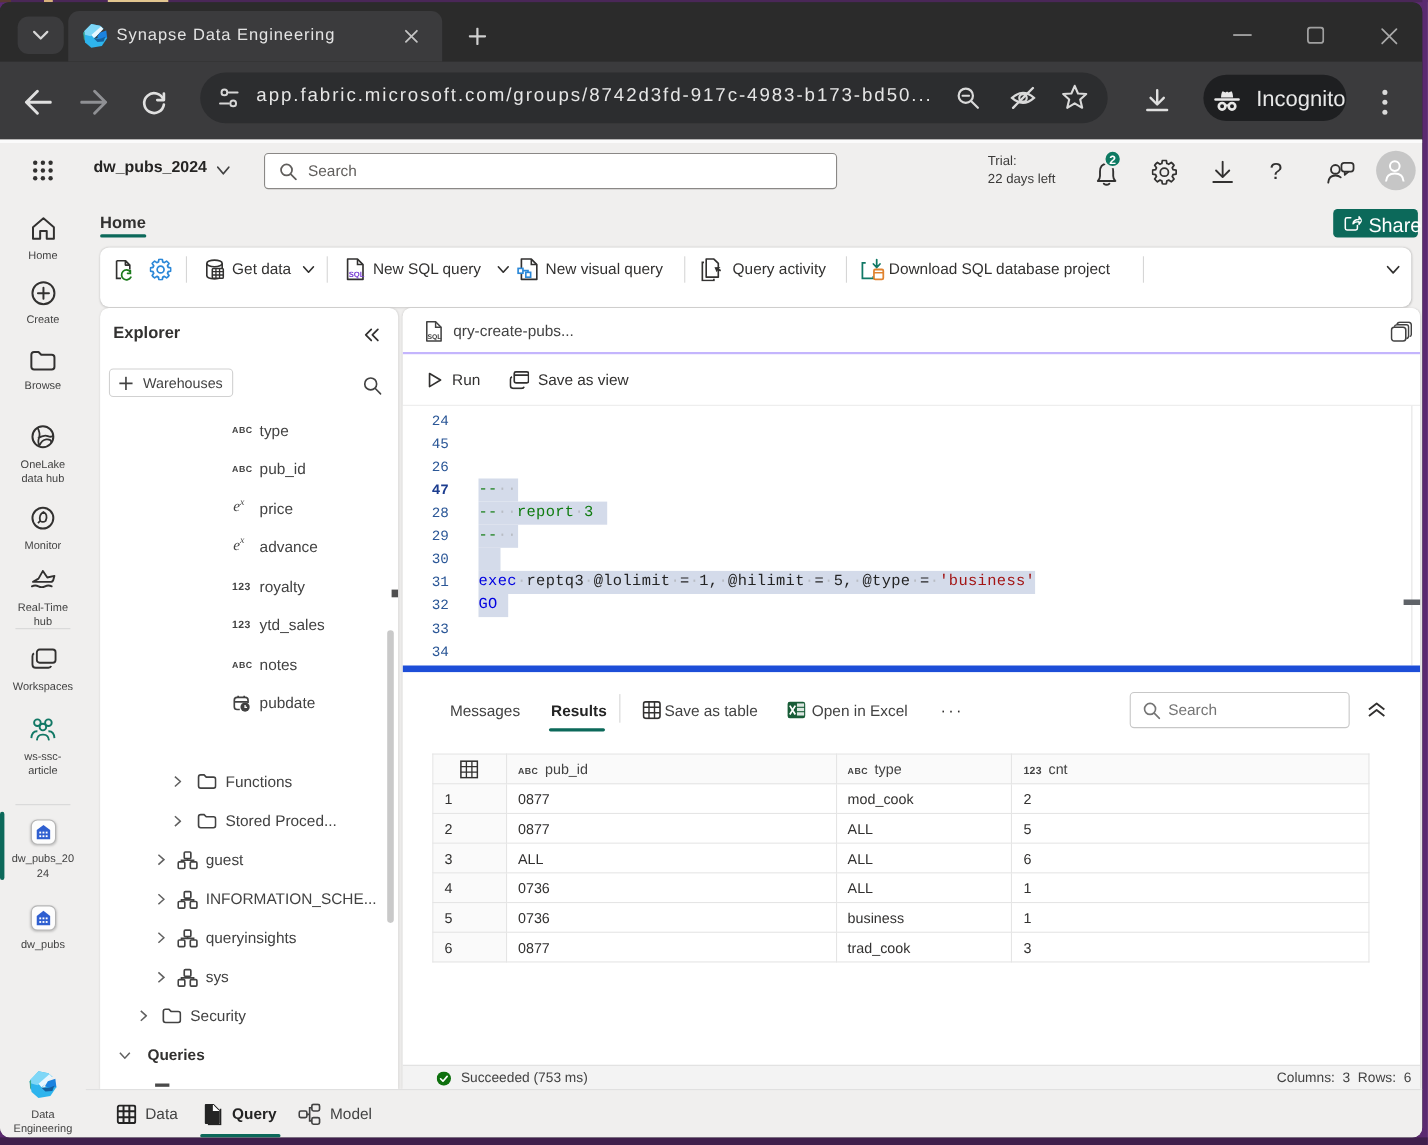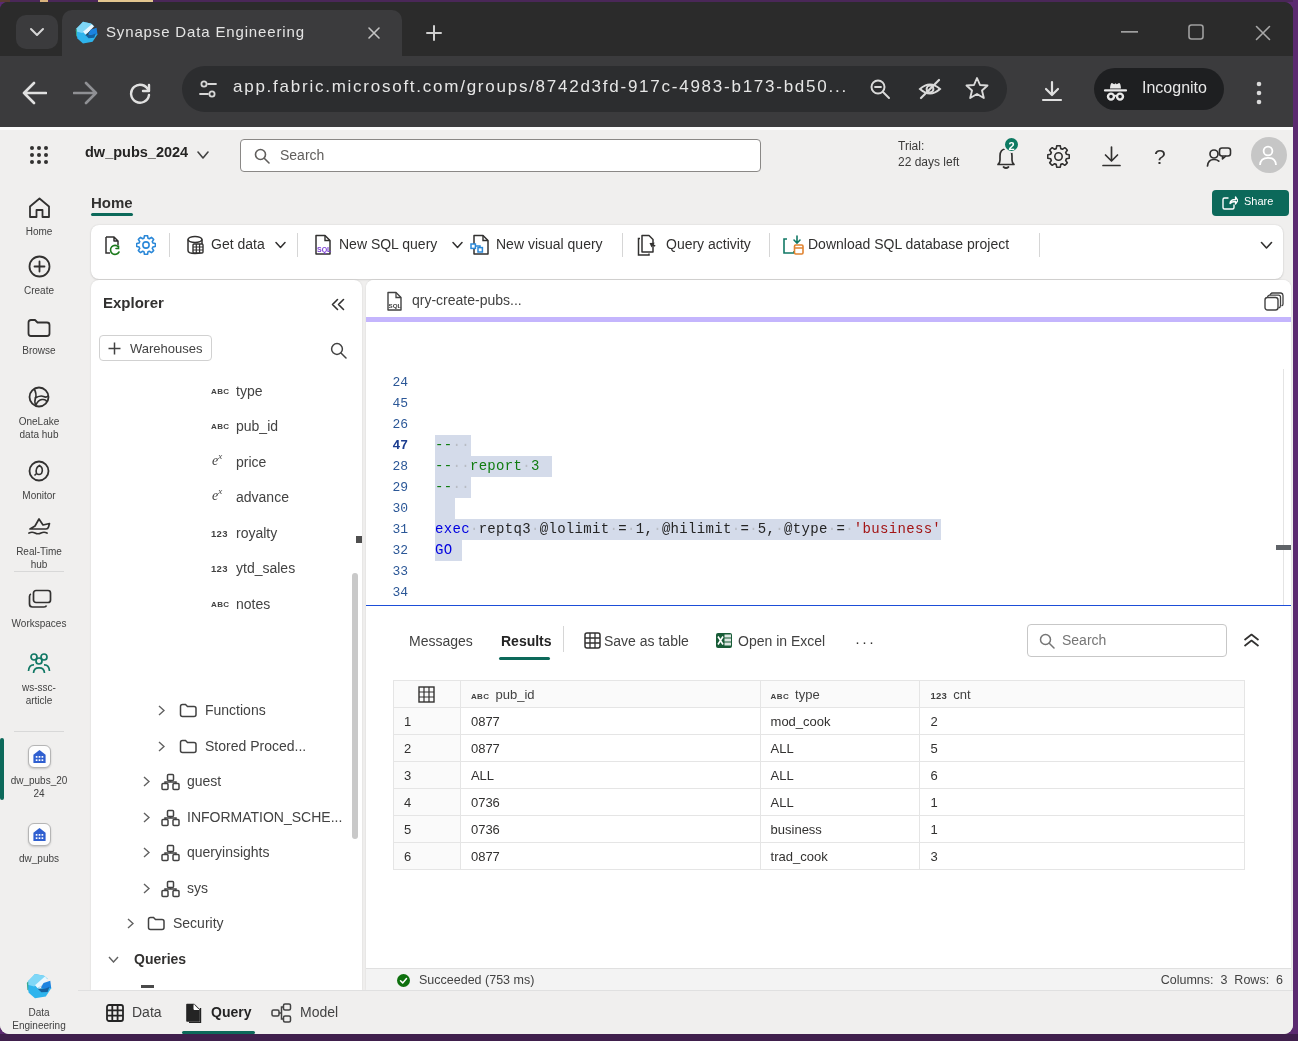--- a/index.html
+++ b/index.html
@@ -18,75 +18,75 @@
 #tabstrip { left:0; top:0; width:100%; height:66px; background:#2b2b2b; }
 #tabsearch { left:16px; top:13px; width:42px; height:34px; background:#3b3b3d; border-radius:10px; color:#d6d6d6; }
 #tab { left:62px; top:8px; width:340px; height:46px; background:#3b3b3d; border-radius:10px 10px 0 0; color:#e8e8e8; }
 #tab .title { position:absolute; left:44px; top:13px; font-size:15px; color:#e4e4e4; letter-spacing:.85px; }
 #newtab { left:420px; top:17px; width:28px; height:28px; color:#d0d0d0; }
 
 #toolbar { left:0; top:54px; width:100%; height:73px; background:#3b3b3d; }
 #urlpill { left:182px; top:10px; width:825px; height:46px; background:#2c2d2f; border-radius:23px; }
 #urltext { position:absolute; left:51px; top:11px; font-size:17px; color:#e6e6e6; white-space:nowrap; letter-spacing:1.75px; }
 #incog { left:1094px; top:12px; width:130px; height:42px; background:#1e1f21; border-radius:21px; color:#e8e8e8; }
-#incog span { position:absolute; left:48px; top:11px; font-size:16px; }
+#incog span { position:absolute; left:48px; top:11px; font-size:20px; }
 
 #app { left:0; top:125px; width:1293px; height:907px; background:#f0efee; }
 #fabTop { left:0; top:0; width:100%; height:55px; background:#f0efee; }
 #wsname { left:85px; top:17px; font-size:14.5px; font-weight:600; color:#252423; }
 #fabSearch { left:240px; top:12px; width:521px; height:33px; background:#fff; border:1px solid #8a8886; border-radius:4px; }
 #fabSearch span { position:absolute; left:39px; top:7px; font-size:14px; color:#605e5c; }
 #trial { left:898px; top:12px; font-size:12px; color:#3b3a39; line-height:15.5px; }
 #avatar { left:1251px; top:10px; width:36px; height:36px; border-radius:50%; background:#c6c6c6; overflow:hidden; }
 
 #rail { left:0; top:55px; width:78px; height:852px; background:#f0efee; }
 .railItem { position:absolute; width:78px; text-align:center; color:#424242; }
 .railItem .lbl { font-size:10px; line-height:12.5px; color:#424242; margin-top:3px; }
 .railIcon { display:inline-block; }
 .railSep { position:absolute; left:14px; width:50px; height:1px; background:#d8d8d8; }
 #railSel { position:absolute; left:0; width:4px; height:62px; background:#0c695a; border-radius:2px; }
 
 #content { left:78px; top:55px; width:1215px; height:808px; background:#f0efee; }
 #homeLbl { left:13px; top:12px; font-size:15px; font-weight:700; color:#323130; }
 #homeUnder { left:13px; top:31px; width:42px; height:3px; background:#0c695a; border-radius:2px; }
 #shareBtn { left:1134px; top:8px; width:77px; height:26px; background:#0c695a; border-radius:4px; color:#fff; }
-#shareBtn span { position:absolute; left:32px; top:5px; font-size:11px; }
+#shareBtn span { position:absolute; left:32px; top:5px; font-size:18px; }
 #ribbon { left:13px; top:43px; width:1192px; height:54px; background:#fff; border-radius:8px; box-shadow:0 0 2px rgba(0,0,0,.12), 0 1px 2px rgba(0,0,0,.10); }
 .rbItem { position:absolute; top:0; height:40px; font-size:14px; color:#323130; }
 .rbItem .t { position:absolute; top:11px; left:26px; white-space:nowrap; }
 .rbSep { position:absolute; top:8px; width:1px; height:24px; background:#d6d6d6; }
 
 #explorer { left:13px; top:98px; width:271px; height:710px; background:#fff; border-radius:8px 8px 0 0; box-shadow:0 0 2px rgba(0,0,0,.12); overflow:hidden; }
 #explorer h3 { position:absolute; left:12px; top:14px; font-size:15px; font-weight:700; color:#323130; }
 #whBtn { left:8px; top:55px; width:113px; height:26px; border:1px solid #d1d1d1; border-radius:4px; background:#fff; }
 #whBtn span { position:absolute; left:30px; top:5px; font-size:13px; color:#424242; }
 .treeRow { position:absolute; left:0; width:100%; height:35px; }
 .treeRow .txt { position:absolute; top:9px; font-size:14px; color:#424242; white-space:nowrap; }
 .chev { position:absolute; color:#616161; }
 #expScroll { position:absolute; left:261px; top:293px; width:6px; height:266px; background:#c9c9c9; border-radius:3px; }
 
 #main { left:288px; top:98px; width:925px; height:710px; background:#fff; border-radius:8px 8px 0 0; box-shadow:0 0 2px rgba(0,0,0,.12); overflow:hidden; }
-#qtabs { left:0; top:0; width:100%; height:42px; border-bottom:5px solid #c4b5fd; background:#fff; }
+#qtabs { left:0; top:0; width:100%; height:42px; border-bottom:2px solid #c4b5fd; background:#fff; }
 #qtab1 { position:absolute; left:12px; top:0; height:42px; }
 #qtab1 span { position:absolute; left:34px; top:12px; font-size:14px; color:#424242; white-space:nowrap; }
 #qtab2 { position:absolute; left:192px; top:0; width:212px; height:42px; background:#ececec; border-radius:8px 8px 0 0; }
 #qtab2 span { position:absolute; left:39px; top:11px; font-size:14px; font-weight:700; color:#242424; white-space:nowrap; }
 #runrow { left:0; top:42px; width:100%; height:47px; border-bottom:1px solid #ebebeb; }
 #runrow .t { position:absolute; top:15px; font-size:14px; color:#323130; }
 
 #editor { left:0; top:89px; width:100%; height:236px; background:#fff; font-family:"Liberation Mono", monospace; font-size:14px; }
 .cl { position:absolute; left:69px; height:21px; line-height:21px; white-space:pre; color:#242424; letter-spacing:.32px; }
 .lnum { position:absolute; left:18px; width:24px; text-align:right; color:#2b5797; height:21px; line-height:21px; font-size:13px; }
 .sel { position:absolute; left:69px; background:#d4dbea; height:21px; }
 .ws { color:#b8bcc4; }
 .cmt { color:#107c10; }
 .kw { color:#0000e0; }
 .str { color:#a31515; }
 
-#results { left:0; top:325px; width:100%; height:363px; background:#fff; border-top:1px solid #1d4ed8; }
+#results { left:0; top:325px; width:100%; height:363px; background:#fff; border-top:6px solid #1d4ed8; }
 .resTab { position:absolute; top:27px; font-size:14px; color:#424242; }
 #resUnder { position:absolute; left:133px; top:51px; width:51px; height:3px; background:#0c695a; border-radius:2px; }
 #resSearch { position:absolute; left:661px; top:18px; width:200px; height:33px; border:1px solid #c7c7c7; border-radius:4px; background:#fff; }
 #resSearch span { position:absolute; left:34px; top:7px; font-size:14px; color:#757575; }
 
 #grid { position:absolute; left:27px; top:74px; width:852px; border-collapse:collapse; font-size:13px; color:#323130; }
 #grid td, #grid th { border:1px solid #e5e5e5; height:27px; padding:0 0 0 10px; text-align:left; font-weight:400; }
 #grid th { background:#fafafa; color:#424242; }
 #grid .rn { background:#fafafa; }
 
@@ -443,20 +443,28 @@
             <span class="txt" style="left:145px">royalty</span>
           </div>
         <div class="treeRow" style="top:271px">
             <span class="abs" style="left:120px;top:12px;font-size:9.5px;font-weight:700;letter-spacing:.3px;color:#424242">123</span>
             <span class="txt" style="left:145px">ytd_sales</span>
           </div>
         <div class="treeRow" style="top:307px">
             <span class="abs" style="left:120px;top:13px;font-size:8px;font-weight:700;letter-spacing:.4px;color:#424242">ABC</span>
             <span class="txt" style="left:145px">notes</span>
           </div>
+        <div class="treeRow" style="top:342px">
+            <svg class="abs" style="left:120px;top:9px" width="17" height="17" viewBox="0 0 17 17">
+              <path d="M2 5.5 Q2 3 4.5 3 L12 3 Q14.5 3 14.5 5.5 L14.5 8 M2 5.5 L2 11.5 Q2 14 4.5 14 L7 14 M2 7 L14.5 7 M5.5 3 L5.5 1.5 M11 3 L11 1.5" fill="none" stroke="#424242" stroke-width="1.5"></path>
+              <circle cx="11.8" cy="11.8" r="4.2" fill="#424242"></circle>
+              <path d="M11.8 9.8 L11.8 12 L13.6 12" stroke="#fff" stroke-width="1.2" fill="none"></path>
+            </svg>
+            <span class="txt" style="left:145px">pubdate</span>
+          </div>
         <div class="treeRow" style="top:413px">
             <svg class="chev" style="left:67px;top:12px" width="7" height="11" viewBox="0 0 7 11">
               <path d="M1 1 L6 5.5 L1 10" fill="none" stroke="#616161" stroke-width="1.4"></path>
             </svg>
             <svg class="abs" style="left:88px;top:10px" width="18" height="15" viewBox="0 0 18 15">
               <path d="M1.5 3.5 Q1.5 1.5 3.5 1.5 L6.5 1.5 L8.5 3.5 L15 3.5 Q17 3.5 17 5.5 L17 11.5 Q17 13.5 15 13.5 L3.5 13.5 Q1.5 13.5 1.5 11.5 Z" fill="none" stroke="#424242" stroke-width="1.5"></path>
             </svg>
             <span class="txt" style="left:114px">Functions</span>
           </div>
         <div class="treeRow" style="top:449px">
@@ -551,20 +559,32 @@
                 <path d="M11 1.5 L11 6.5 L16 6.5" fill="none" stroke="#424242" stroke-width="1.3"></path>
                 <text x="3.6" y="17" font-size="6.2" font-weight="700" fill="#424242" font-family="Liberation Sans">SQL</text>
               </svg>
               <span>qry-create-pubs...</span>
             </div>
           <svg class="abs" style="left:898px;top:12px" width="20" height="19" viewBox="0 0 20 19">
               <path d="M6 3 Q6.5 1 8.5 1 L17 1 Q19 1.5 19 3.5 L19 12 Q19 13.5 17.5 14" fill="none" stroke="#424242" stroke-width="1.3"></path>
               <path d="M3.5 5 Q4 3.2 6 3.2 L14.5 3.2 Q16.5 3.2 16.5 5.2 L16.5 13.5 Q16.5 15.5 14.5 15.8" fill="none" stroke="#424242" stroke-width="1.3"></path>
               <rect x="1" y="5.5" width="13" height="12.5" rx="2.5" fill="#fff" stroke="#424242" stroke-width="1.4"></rect>
             </svg>
+        </div>
+        <div id="runrow" class="abs">
+          <svg class="abs" style="left:23px;top:16px" width="13" height="15" viewBox="0 0 13 15">
+              <path d="M1.5 1.5 L11.5 7.5 L1.5 13.5 Z" fill="none" stroke="#323130" stroke-width="1.5" stroke-linejoin="round"></path>
+            </svg>
+          <span class="t" style="left:45px">Run</span>
+          <svg class="abs" style="left:97px;top:15px" width="18" height="17" viewBox="0 0 18 17">
+              <rect x="4.5" y="1" width="13" height="10" rx="1.5" fill="none" stroke="#323130" stroke-width="1.5"></rect>
+              <path d="M4.5 4 L17.5 4" stroke="#323130" stroke-width="1.5"></path>
+              <path d="M2.5 5.5 Q1 6 1 8 L1 13.5 Q1 16 3.5 16 L11 16 Q13 16 13.5 14.5" fill="none" stroke="#323130" stroke-width="1.5"></path>
+            </svg>
+          <span class="t" style="left:123px">Save as view</span>
         </div>
         <div id="editor" class="abs">
           <div class="lnum" style="top:3px">24</div>
           <div class="lnum" style="top:24px">45</div>
           <div class="lnum" style="top:45px">26</div>
           <div class="lnum" style="top:66px;font-weight:700;color:#1c3d8f">47</div>
           <div class="lnum" style="top:87px">28</div>
           <div class="lnum" style="top:108px">29</div>
           <div class="lnum" style="top:129px">30</div>
           <div class="lnum" style="top:150px">31</div>

